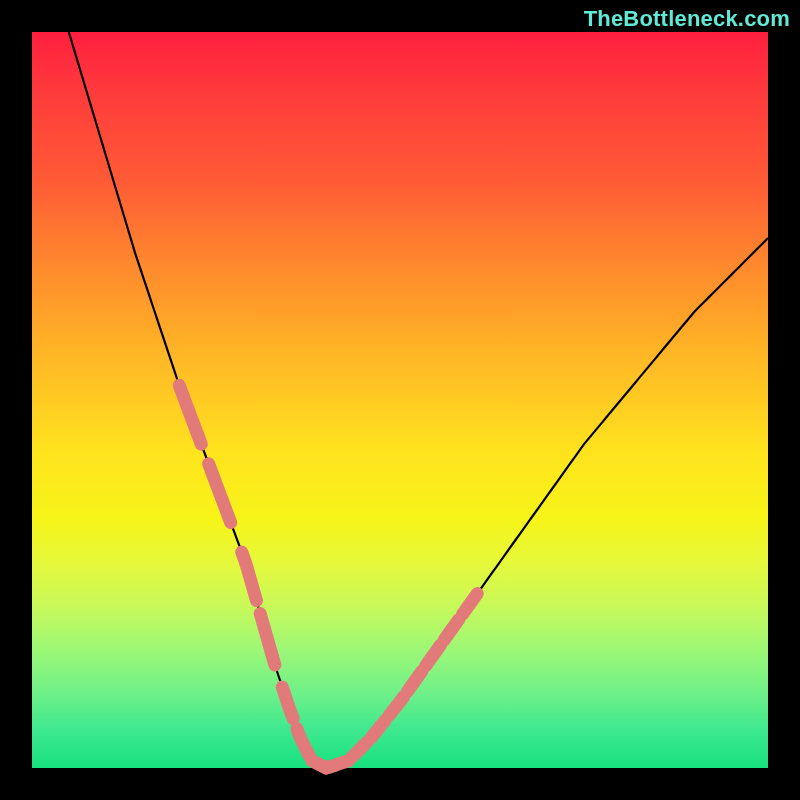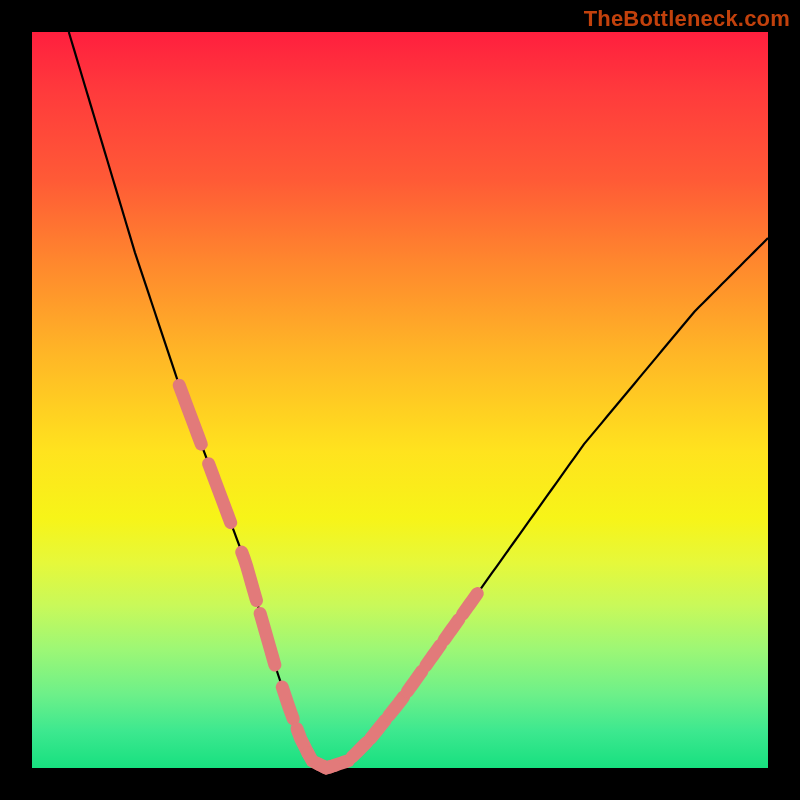--- a/index.html
+++ b/index.html
@@ -14,21 +14,21 @@
   .outer {
     width: 800px;
     height: 800px;
     background: #000;
     position: relative;
   }
   .watermark {
     position: absolute;
     top: 6px;
     right: 10px;
-    color: #c2410c;
+    color: #5eead4;
     font-size: 22px;
     font-weight: 600;
     letter-spacing: 0.2px;
     z-index: 5;
   }
   .plot {
     position: absolute;
     left: 32px;
     top: 32px;
     width: 736px;

